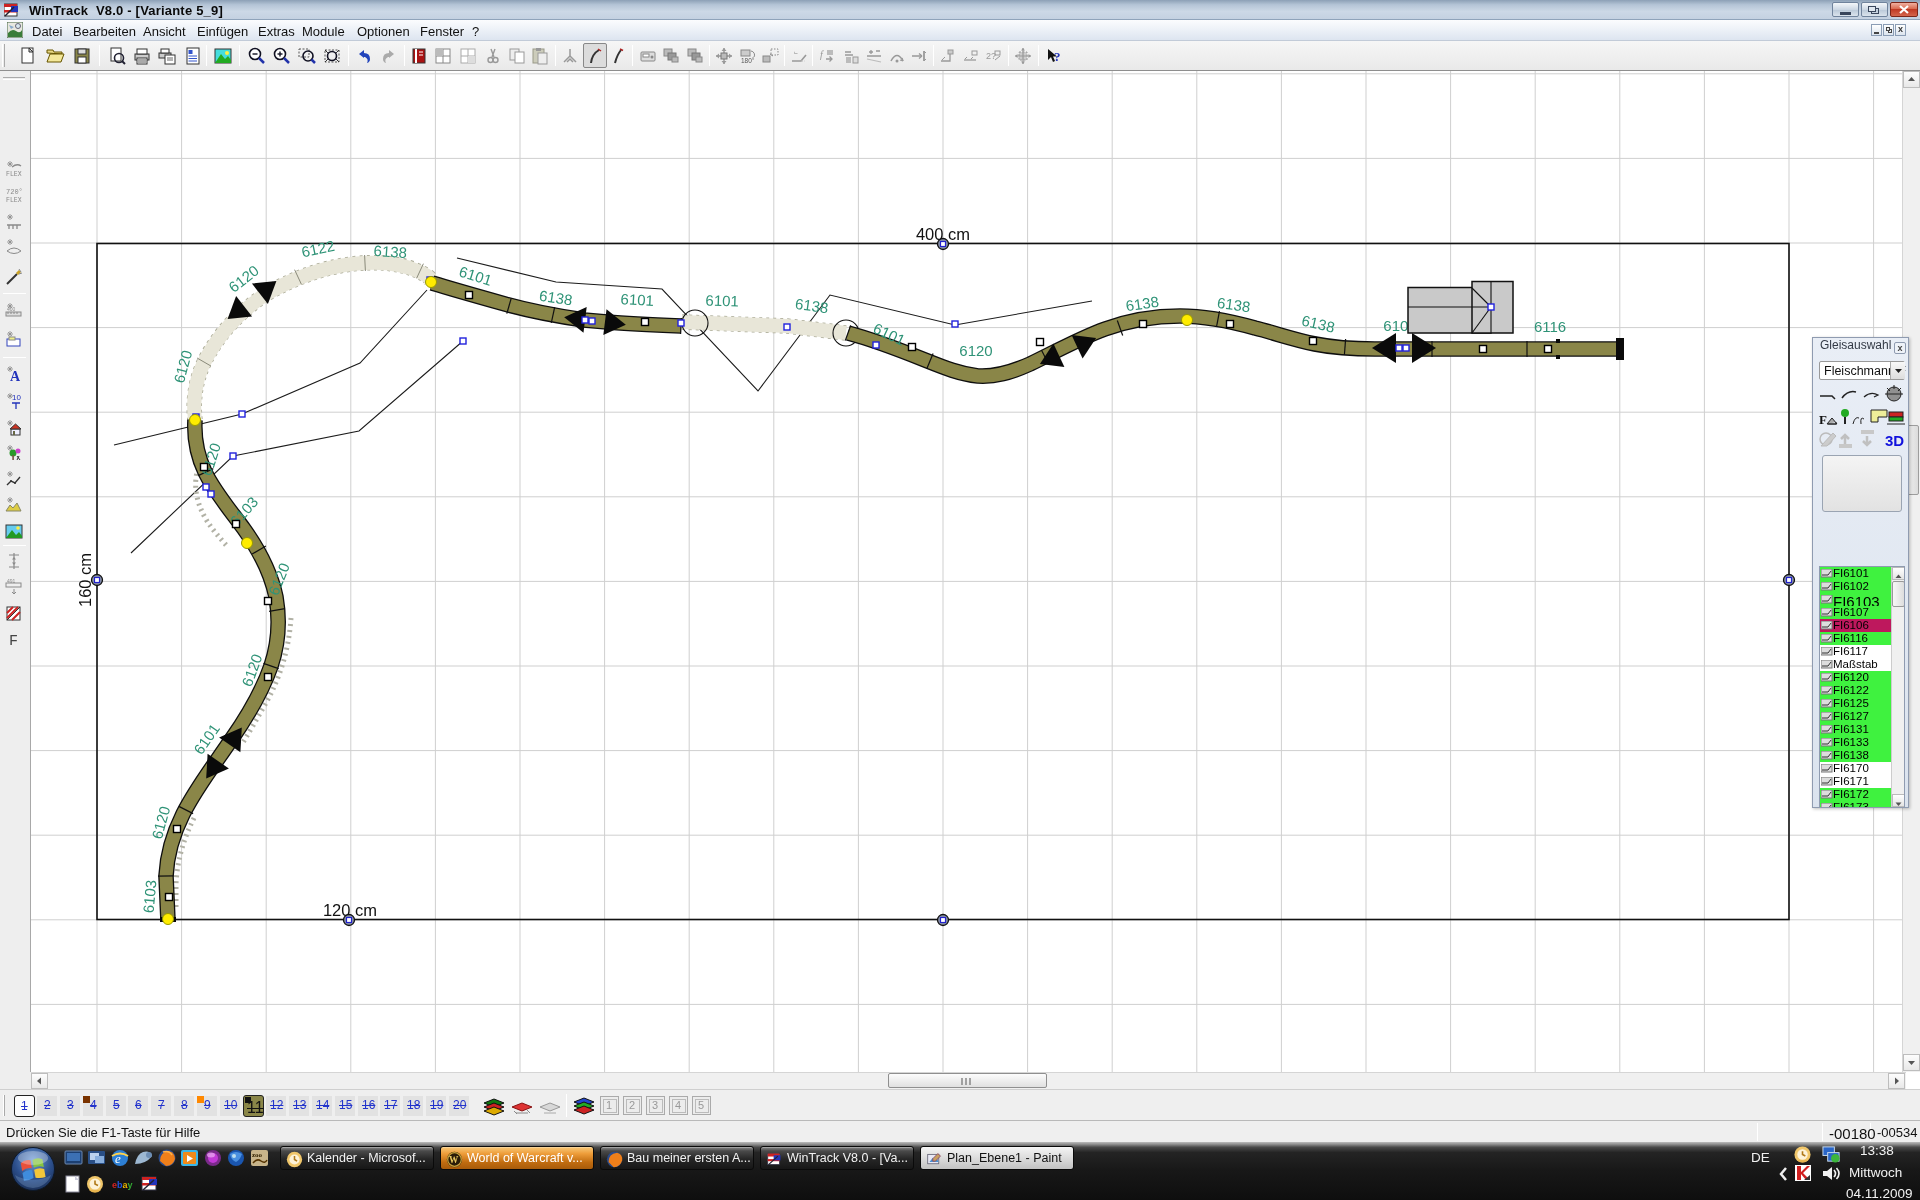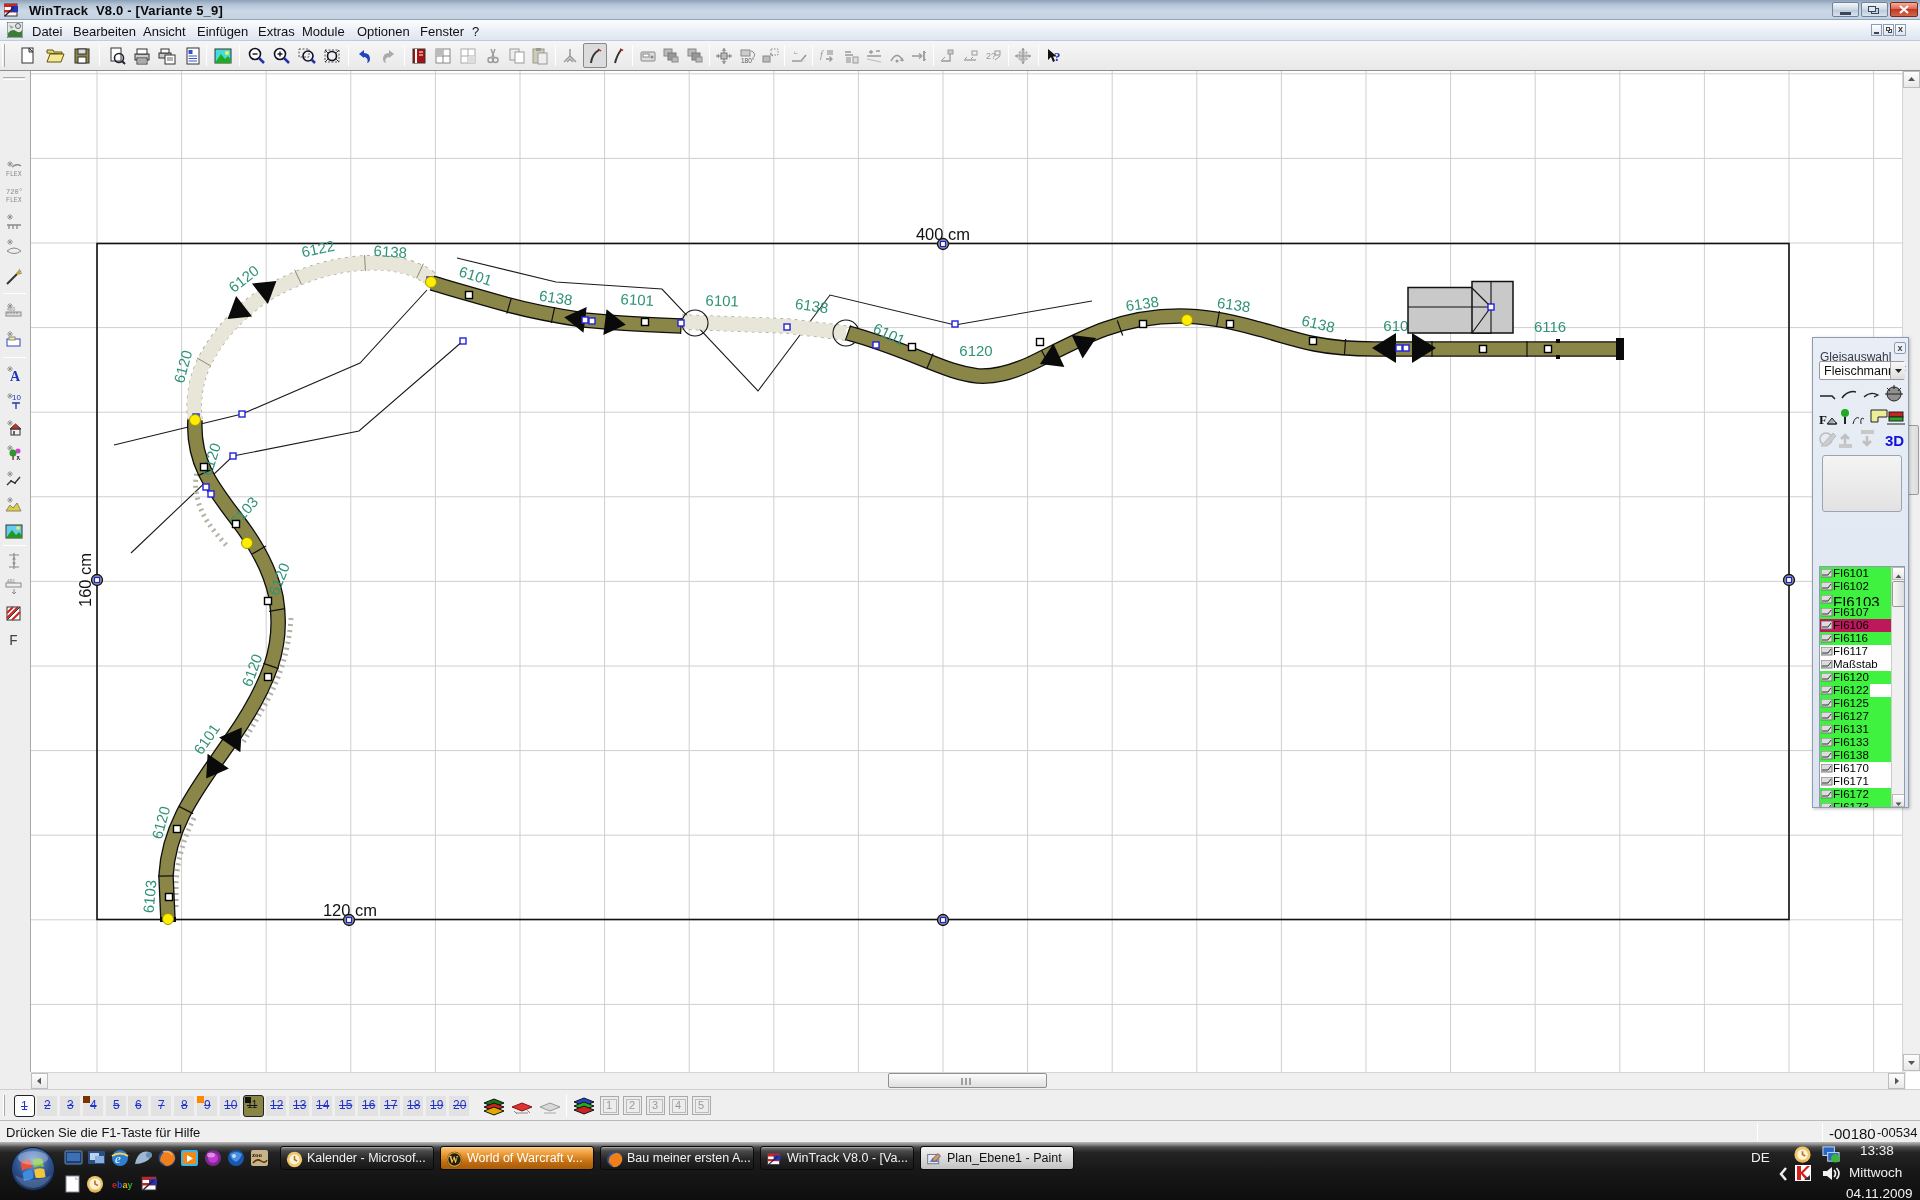--- a/index.html
+++ b/index.html
@@ -562,21 +562,21 @@
         <path d="M5,7 l4,-3.5 v7 Z" fill="#555"></path>
       </svg></div>
 <div class="abs" style="left:1857px;top:0;width:17px;height:16px;background:linear-gradient(#fdfdfd,#e8e8e8);border:1px solid #bdbdbd"><svg width="15" height="14">
         <path d="M10,7 l-4,-3.5 v7 Z" fill="#555"></path>
       </svg></div>
 <div class="abs" style="left:857px;top:0px;width:159px;height:15px;background:linear-gradient(#fcfcfc,#e0e0e0);border:1px solid #8f8f8f;border-radius:2px"><svg width="157" height="13">
         <path d="M73,3 v7 M77,3 v7 M81,3 v7" stroke="#888" stroke-width="1.5"></path>
       </svg></div>
 </div>
 <div class="abs" style="left:1812px;top:337px;width:97px;height:471px;background:linear-gradient(180deg,#e9eef6,#dbe3ee);border:1px solid #8f9bb0;box-shadow:1px 1px 3px rgba(0,0,0,.25)">
-    <span class="abs" style="left:7px;top:12px;font-size:12px;color:#333a46">Gleisauswahl</span>
+    <span class="abs" style="left:7px;top:0;font-size:12px;color:#333a46">Gleisauswahl</span>
     <div class="abs" style="left:81px;top:4px;width:12px;height:12px;border:1px solid #8f9bb0;border-radius:2px;background:#eef2f8;font-size:9px;color:#444;text-align:center;line-height:11px;font-weight:bold">x</div>
     <div class="abs" style="left:6px;top:23px;width:86px;height:19px;background:#fff;border:1px solid #999;border-radius:2px">
       <span class="abs" style="left:4px;top:2px;font-size:12.5px;color:#111;white-space:nowrap">Fleischmann F</span>
       <div class="abs" style="left:70px;top:0;width:15px;height:17px;background:linear-gradient(#f8f8f8,#ddd);border-left:1px solid #aaa"><svg width="15" height="17">
           <path d="M4,7 l3.5,4 l3.5,-4 Z" fill="#222"></path>
         </svg></div>
     </div>
     <svg class="abs" style="left:4px;top:46px" width="90" height="66" viewBox="0 0 90 66">
       <path d="M3,12 h12 l3,3" stroke="#222" stroke-width="1.5" fill="none"></path>
       <path d="M25,14 q6,-8 14,-6" stroke="#222" stroke-width="1.5" fill="none"></path>
@@ -658,21 +658,21 @@
         </svg>
         <span class="abs" style="left:13px;top:0px;font-size:11.5px;color:#000">Maßstab</span>
       </div>
       <div class="abs" style="left:0;top:104px;width:71px;height:13px;background:#3ff23f">
         <svg class="abs" style="left:1px;top:2px" width="12" height="9">
           <rect x="0" y="0" width="11" height="8" fill="#ddd" stroke="#777"></rect>
           <path d="M1,6 h6 l3,-4" stroke="#333" fill="none"></path>
         </svg>
         <span class="abs" style="left:13px;top:0px;font-size:11.5px;color:#000">FI6120</span>
       </div>
-      <div class="abs" style="left:0;top:117px;width:50px;height:13px;background:#3ff23f">
+      <div class="abs" style="left:0;top:117px;width:71px;height:13px;background:#3ff23f">
         <svg class="abs" style="left:1px;top:2px" width="12" height="9">
           <rect x="0" y="0" width="11" height="8" fill="#ddd" stroke="#777"></rect>
           <path d="M1,6 h6 l3,-4" stroke="#333" fill="none"></path>
         </svg>
         <span class="abs" style="left:13px;top:0px;font-size:11.5px;color:#000">FI6122</span>
       </div>
       <div class="abs" style="left:0;top:130px;width:71px;height:13px;background:#3ff23f">
         <svg class="abs" style="left:1px;top:2px" width="12" height="9">
           <rect x="0" y="0" width="11" height="8" fill="#ddd" stroke="#777"></rect>
           <path d="M1,6 h6 l3,-4" stroke="#333" fill="none"></path>
@@ -775,21 +775,21 @@
     </div>
     <div class="abs" style="left:197px;top:6px;width:20px;height:20px;background:#e2e2e2">
       <div class="abs" style="left:0px;top:0px;width:7px;height:7px;background:#ff8800"></div>
       <span class="abs" style="left:7px;top:2px;font-size:12px;color:#2233cc;text-decoration:line-through">9</span>
     </div>
     <div class="abs" style="left:220px;top:6px;width:20px;height:20px;background:#e2e2e2">
       <span class="abs" style="left:4px;top:2px;font-size:12px;color:#2233cc;text-decoration:line-through">10</span>
     </div>
     <div class="abs" style="left:243px;top:5px;width:21px;height:22px;background:#8a8648;border:1.5px solid #222;border-radius:3px">
       <div class="abs" style="left:1px;top:1px;width:6px;height:6px;background:#111"></div>
-      <span class="abs" style="left:3px;top:3px;font-size:10px;color:#111;text-decoration:line-through">11</span>
+      <span class="abs" style="left:3px;top:3px;font-size:16px;color:#111;text-decoration:line-through">11</span>
     </div>
     <div class="abs" style="left:266px;top:6px;width:20px;height:20px;background:#e2e2e2">
       <span class="abs" style="left:4px;top:2px;font-size:12px;color:#2233cc;text-decoration:line-through">12</span>
     </div>
     <div class="abs" style="left:289px;top:6px;width:20px;height:20px;background:#e2e2e2">
       <span class="abs" style="left:4px;top:2px;font-size:12px;color:#2233cc;text-decoration:line-through">13</span>
     </div>
     <div class="abs" style="left:312px;top:6px;width:20px;height:20px;background:#e2e2e2">
       <span class="abs" style="left:4px;top:2px;font-size:12px;color:#2233cc;text-decoration:line-through">14</span>
     </div>

